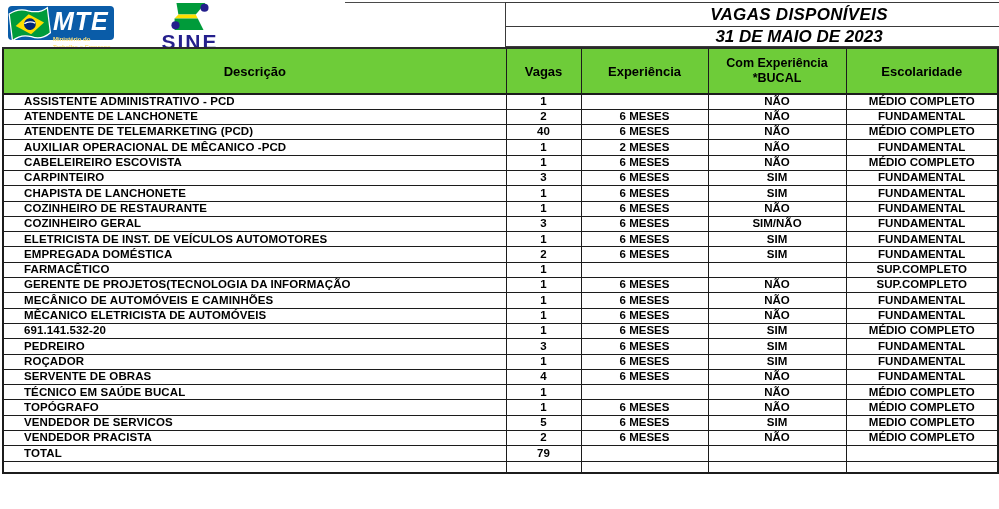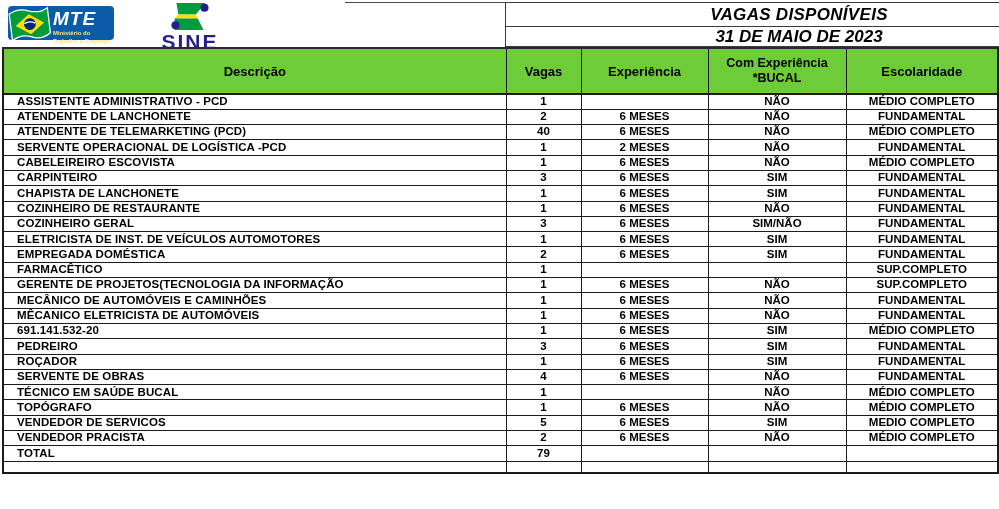--- a/index.html
+++ b/index.html
@@ -9,21 +9,21 @@
     overflow:hidden; font-family:"Liberation Sans", sans-serif; color:#000;
   }
 
   
   .mte-logo {
     position:absolute; left:8px; top:6px; width:106px; height:34px;
     background:#0a5ca8; border-radius:4px;
   }
   .mte-flag { position:absolute; left:1px; top:-1px; width:42px; height:40px; transform:rotate(-7deg); }
   .mte-text { position:absolute; left:45px; top:3px; line-height:1; }
-  .mte-acronym { font-size:19px; font-weight:bold; font-style:italic; color:#ffffff; letter-spacing:1px; }
+  .mte-acronym { font-size:25px; font-weight:bold; font-style:italic; color:#ffffff; letter-spacing:1px; }
   .mte-ministry { margin-top:2px; font-size:6px; font-weight:bold; color:#ffe27a; line-height:1.25; }
 
   
   .sine-logo { position:absolute; left:157px; top:2px; width:66px; text-align:center; }
   .sine-mark { display:block; margin:0 auto; }
   .sine-name { font-size:21px; font-weight:bold; color:#241f8c; letter-spacing:2px; line-height:1; }
   .sine-tagline { font-size:4px; font-weight:bold; color:#2e9e3f; line-height:1; letter-spacing:0.4px; }
 
   
   .top-rule { position:absolute; left:345px; top:2px; width:161px; height:1px; background:#4a4a4a; }
@@ -51,21 +51,21 @@
   .vagas thead th {
     background:#6ecc39; height:46px; font-size:13px; color:#000;
     border-top:2px solid #2a2a2a; border-bottom:2px solid #1c1c1c;
     text-align:center; vertical-align:middle;
   }
   .vagas thead th .h-line { display:block; line-height:1.2; font-size:12.5px; }
   .vagas td {
     height:15.3px; font-size:11.5px; line-height:1;
     padding:0 2px; text-align:center; vertical-align:middle;
   }
-  .vagas td.c-desc { text-align:left; padding-left:13px; letter-spacing:0.1px; }
+  .vagas td.c-desc { text-align:left; padding-left:20px; letter-spacing:0.1px; }
   .vagas tr.filler td { height:12px; }
 </style>
 </head>
 <body>
 
 <div class="page">
 
   <div class="mte-logo">
     <svg class="mte-flag" viewBox="0 0 50 40">
       <path d="M2,4 Q14,-2 25,3 Q38,8 48,2 L48,32 Q36,40 25,34 Q13,29 2,36 Z" fill="#009b3a" stroke="#ffffff" stroke-width="1.5"></path>
@@ -137,21 +137,21 @@
           <td class="c-center">FUNDAMENTAL</td>
         </tr>
         <tr>
           <td class="c-desc">ATENDENTE DE TELEMARKETING (PCD)</td>
           <td class="c-center">40</td>
           <td class="c-center">6 MESES</td>
           <td class="c-center">NÃO</td>
           <td class="c-center">MÉDIO COMPLETO</td>
         </tr>
         <tr>
-          <td class="c-desc">SERVENTE OPERACIONAL DE LOGÍSTICA -PCD</td>
+          <td class="c-desc">AUXILIAR OPERACIONAL DE MÊCANICO -PCD</td>
           <td class="c-center">1</td>
           <td class="c-center">2 MESES</td>
           <td class="c-center">NÃO</td>
           <td class="c-center">FUNDAMENTAL</td>
         </tr>
         <tr>
           <td class="c-desc">CABELEIREIRO ESCOVISTA</td>
           <td class="c-center">1</td>
           <td class="c-center">6 MESES</td>
           <td class="c-center">NÃO</td>

